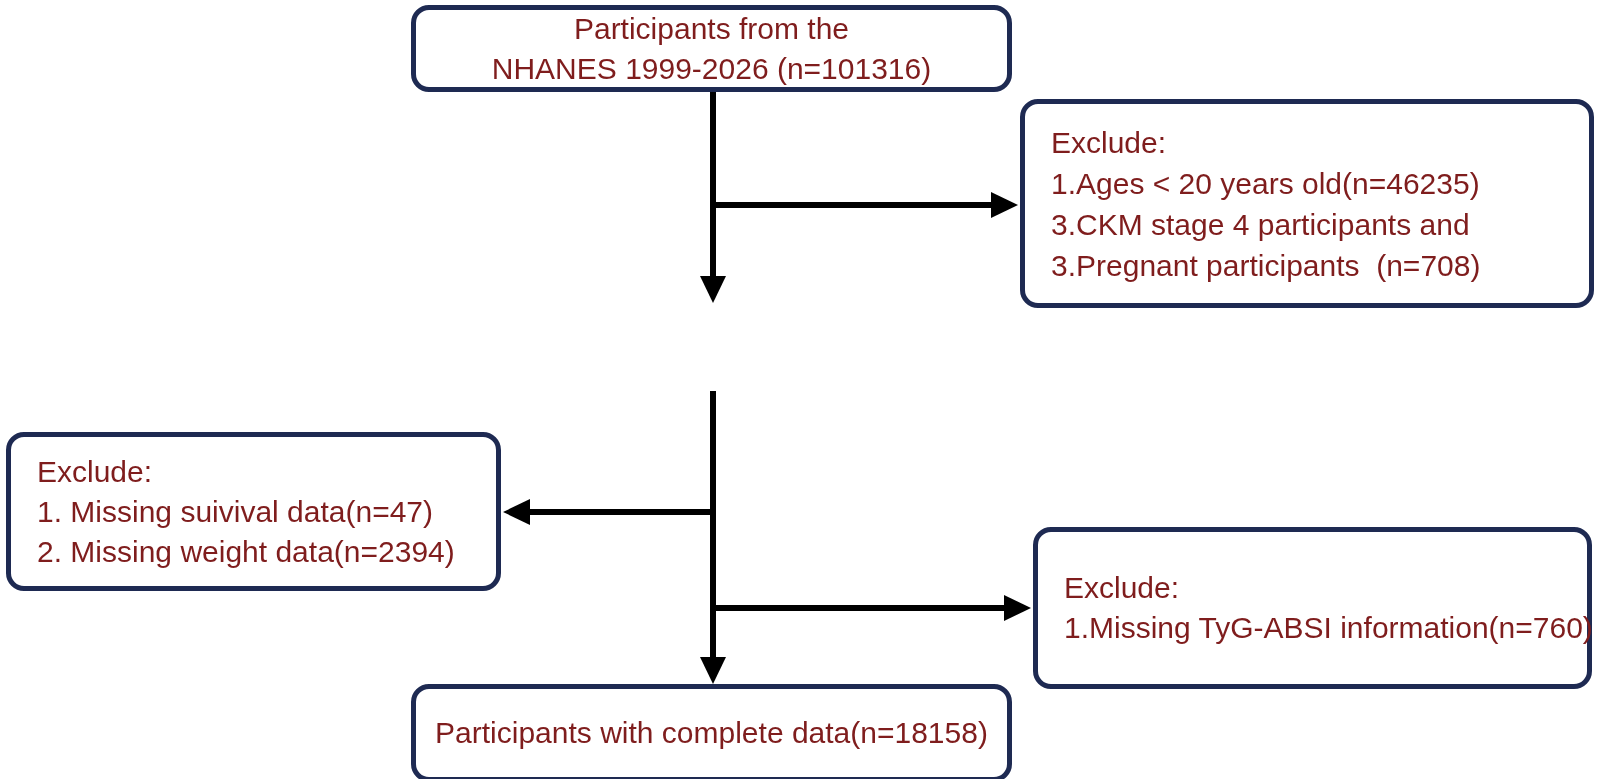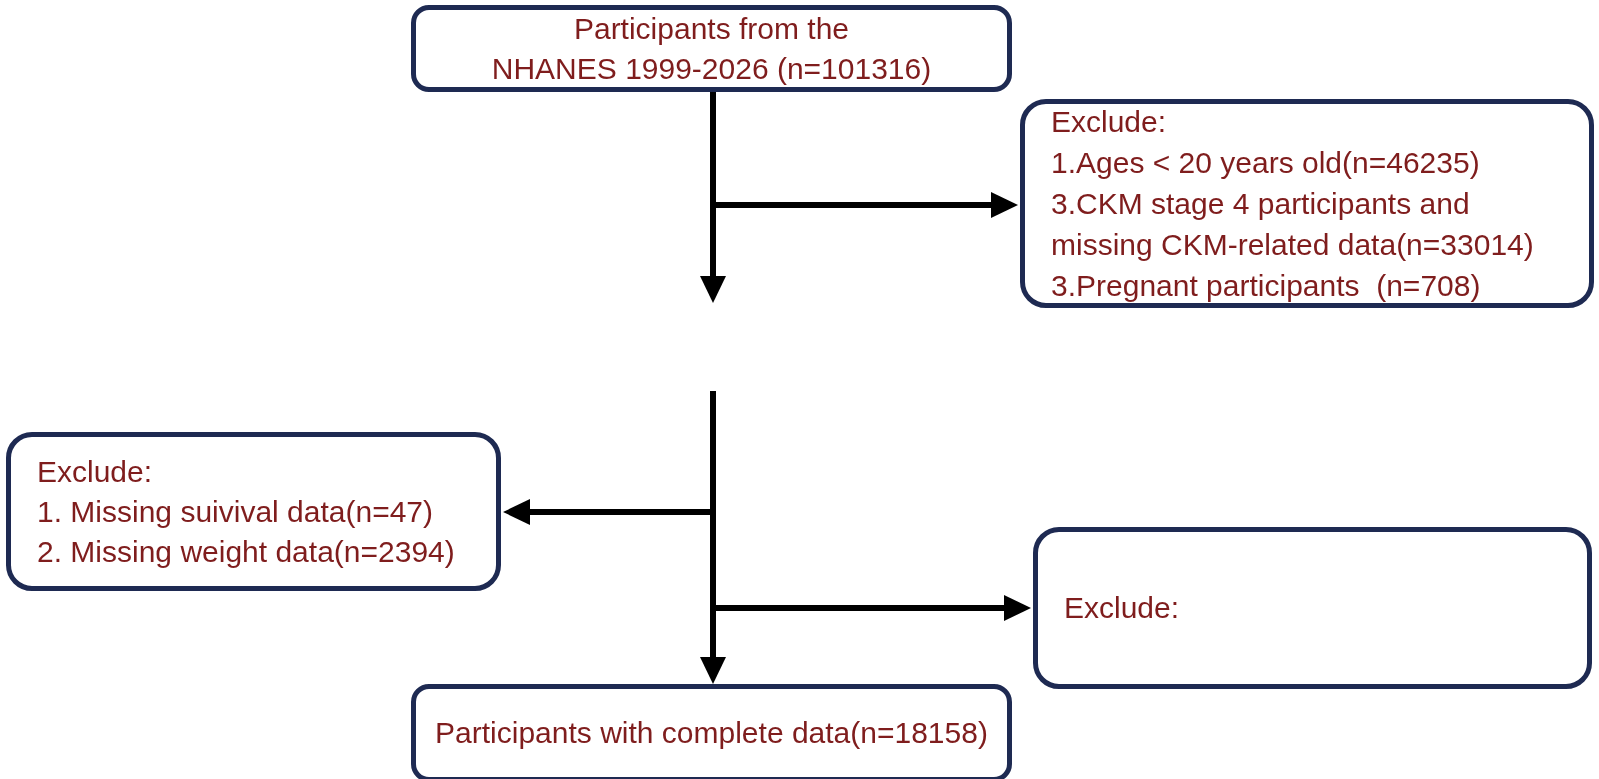--- a/index.html
+++ b/index.html
@@ -40,21 +40,20 @@
     white-space: pre;
   }
   .box.center-text {
     text-align: center;
     align-items: center;
   }
   .box.left-text {
     text-align: left;
     padding-left: 26px;
     padding-right: 18px;
-    border-radius: 26px;
   }
   
   #box-nhanes-total      { left: 411px; top: 5px;   width: 601px; height: 87px; }
   #box-exclude-stage1    { left: 1020px; top: 99px; width: 574px; height: 209px; line-height: 41px; }
   #box-eligible          { left: 411px; top: 304px; width: 601px; height: 89px; }
   #box-exclude-surv-wt   { left: 6px;   top: 432px; width: 495px; height: 159px; }
   #box-exclude-tyg       { left: 1033px; top: 527px; width: 559px; height: 162px; }
   #box-final-sample      { left: 411px; top: 684px; width: 601px; height: 98px; }
 </style>
 </head>
@@ -92,32 +91,32 @@
 
   <div class="box center-text" id="box-nhanes-total">
     <div class="line">Participants from the</div>
     <div class="line">NHANES 1999-2026 (n=101316)</div>
   </div>
 
   <div class="box left-text" id="box-exclude-stage1">
     <div class="line">Exclude:</div>
     <div class="line">1.Ages &lt; 20 years old(n=46235)</div>
     <div class="line">3.CKM stage 4 participants and</div>
-    <div class="line">missing CKM-related data(n=33014)</div>
     <div class="line">3.Pregnant participants  (n=708)</div>
   </div>
 
 
   <div class="box left-text" id="box-exclude-surv-wt">
     <div class="line">Exclude:</div>
     <div class="line">1. Missing suivival data(n=47)</div>
     <div class="line">2. Missing weight data(n=2394)</div>
   </div>
 
   <div class="box left-text" id="box-exclude-tyg">
     <div class="line">Exclude:</div>
+    <div class="line">1.Missing TyG-ABSI information(n=760)</div>
   </div>
 
   <div class="box center-text" id="box-final-sample">
     <div class="line">Participants with complete data(n=18158)</div>
   </div>
 
 </div>
 
 </body></html>

